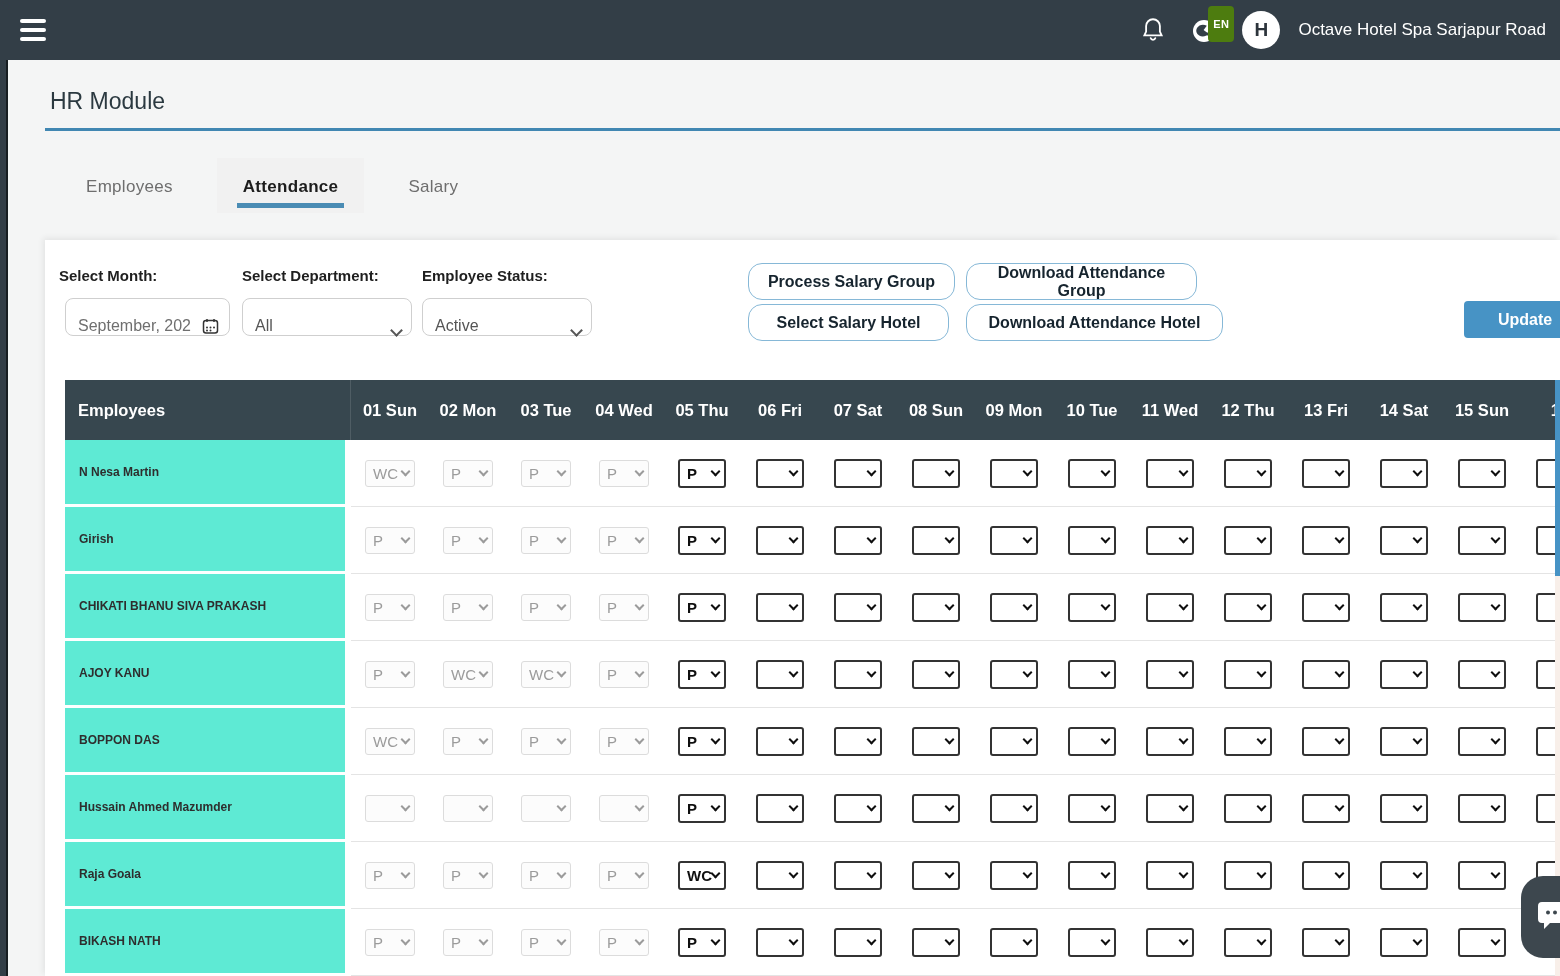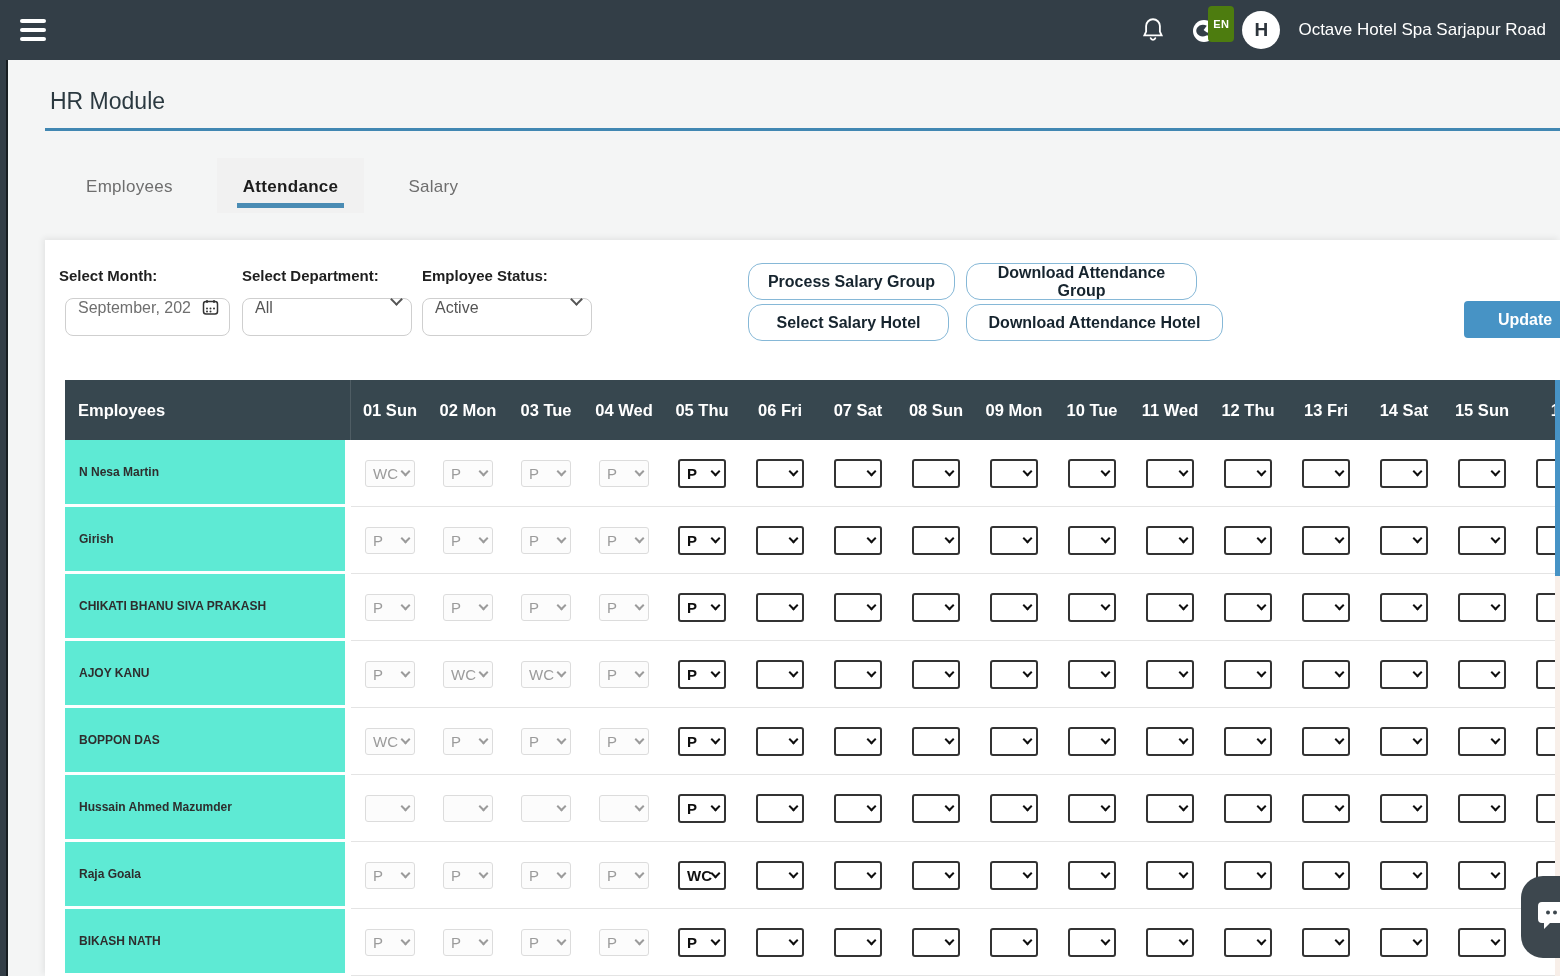--- a/index.html
+++ b/index.html
@@ -34,21 +34,21 @@
   .tabs{position:absolute;left:60px;top:158px;display:flex;gap:18px;z-index:5;}
   .tab{padding:19px 26px 16px;font-size:17px;color:#6e6e6e;cursor:pointer;letter-spacing:.3px;}
   .tab.active{background:#f1f1f1;color:#1d1d1d;font-weight:bold;position:relative;}
   .tab.active::after{content:"";position:absolute;left:20px;right:20px;bottom:5px;height:5px;background:#4a8cb4;}
   
   .card{position:absolute;left:45px;top:240px;right:0;bottom:0;background:#fff;
     box-shadow:-2px -2px 6px rgba(0,0,0,.07);overflow:hidden;z-index:6;}
   .filter-label{position:absolute;font-size:15px;font-weight:bold;color:#1f1f1f;top:27px;}
   .fl-month{left:14px;text-align:right;} .fl-dept{left:197px;} .fl-status{left:377px;}
   .field{position:absolute;top:58px;height:38px;border:1px solid #cfcfcf;border-radius:8px;background:#fff;
-    display:flex;align-items:flex-start;padding:0 10px 0 12px;font-size:16px;color:#6f6f6f;cursor:pointer;}
+    display:flex;align-items:flex-end;padding:0 10px 0 12px;font-size:16px;color:#6f6f6f;cursor:pointer;}
   .f-month{left:20px;width:165px;justify-content:space-between;}
   .f-month .mval{white-space:nowrap;overflow:hidden;max-width:128px;}
   .f-dept{left:197px;width:170px;justify-content:space-between;color:#555;}
   .f-status{left:377px;width:170px;justify-content:space-between;color:#555;}
   .chev-sel{width:9px;height:9px;border-right:2px solid #555;border-bottom:2px solid #555;transform:rotate(45deg);margin-top:-4px;flex:none;}
   
   .act-btn{position:absolute;height:37px;border:1px solid #86b8d7;border-radius:14px;background:#fff;
     font-size:16px;font-weight:bold;color:#16242e;display:flex;align-items:center;justify-content:center;cursor:pointer;
     font-family:"Liberation Sans","DejaVu Sans",sans-serif;}
   .b-psg{left:703px;top:23px;width:207px;}

